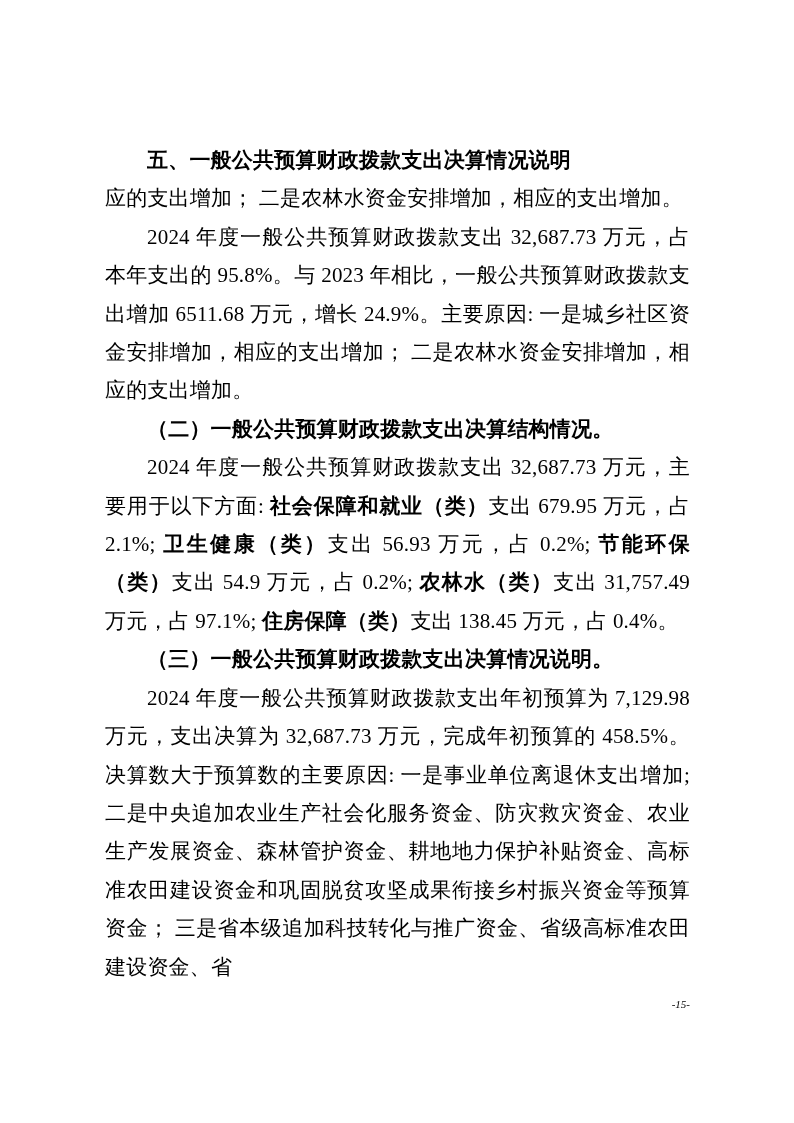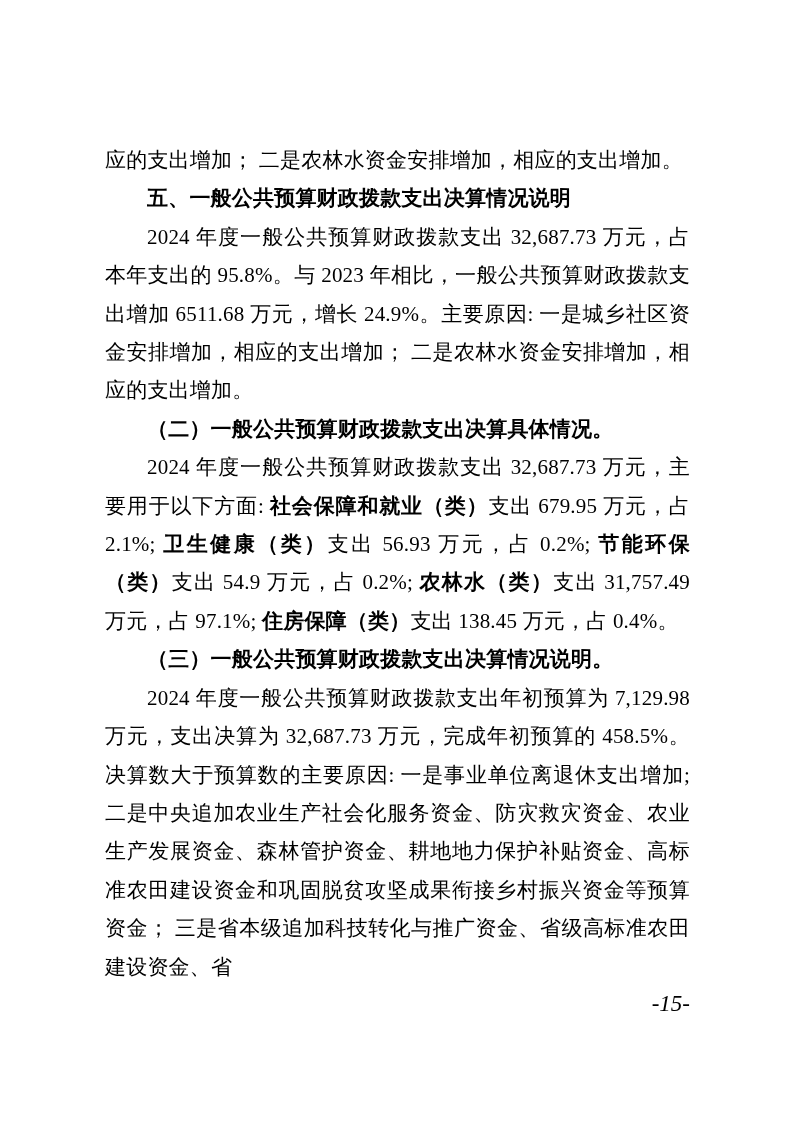--- a/index.html
+++ b/index.html
@@ -36,39 +36,39 @@
   .bold-run {
     font-weight: 700;
     font-family: Liberation Sans, sans-serif;
   }
   .pageno {
     position: absolute;
     top: 994px;
     left: 105px;
     width: 585px;
     text-align: right;
-    font-size: 23px;
+    font-size: 11px;
     line-height: 20px;
     font-style: italic;
   }
 </style>
 </head>
 <body>
 
 <div class="page">
   <div class="content">
 
+    <p class="para heading indent"><span>五、一般公共预算财政拨款支出决算情况说明</span></p>
+
     <p class="para"><span>应的支出增加； 二是农林水资金安排增加，相应的支出增加。</span></p>
-
-    <p class="para heading indent"><span>五、一般公共预算财政拨款支出决算情况说明</span></p>
 
 
     <p class="para indent"><span>2024 年度一般公共预算财政拨款支出 32,687.73 万元，占本年支出的 95.8%。与 2023 年相比，一般公共预算财政拨款支出增加 6511.68 万元，增长 24.9%。主要原因: 一是城乡社区资金安排增加，相应的支出增加； 二是农林水资金安排增加，相应的支出增加。</span></p>
 
-    <p class="para heading indent"><span>（二）一般公共预算财政拨款支出决算具体情况。</span></p>
+    <p class="para heading indent"><span>（二）一般公共预算财政拨款支出决算结构情况。</span></p>
 
     <p class="para indent"><span>2024 年度一般公共预算财政拨款支出 32,687.73 万元，主要用于以下方面: </span><span class="bold-run">社会保障和就业（类）</span><span>支出 679.95 万元，占 2.1%; </span><span class="bold-run">卫生健康（类）</span><span>支出 56.93 万元，占 0.2%; </span><span class="bold-run">节能环保（类）</span><span>支出 54.9 万元，占 0.2%; </span><span class="bold-run">农林水（类）</span><span>支出 31,757.49 万元，占 97.1%; </span><span class="bold-run">住房保障（类）</span><span>支出 138.45 万元，占 0.4%。</span></p>
 
     <p class="para heading indent"><span>（三）一般公共预算财政拨款支出决算情况说明。</span></p>
 
     <p class="para indent"><span>2024 年度一般公共预算财政拨款支出年初预算为 7,129.98 万元，支出决算为 32,687.73 万元，完成年初预算的 458.5%。决算数大于预算数的主要原因: 一是事业单位离退休支出增加; 二是中央追加农业生产社会化服务资金、防灾救灾资金、农业生产发展资金、森林管护资金、耕地地力保护补贴资金、高标准农田建设资金和巩固脱贫攻坚成果衔接乡村振兴资金等预算资金； 三是省本级追加科技转化与推广资金、省级高标准农田建设资金、省</span></p>
 
   </div>
 
   <div class="pageno">-15-</div>

